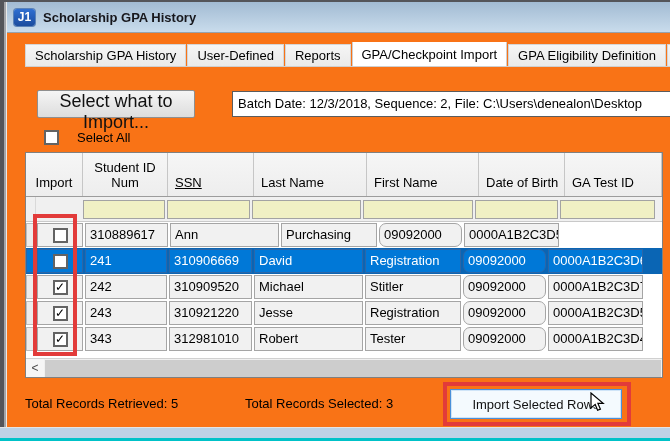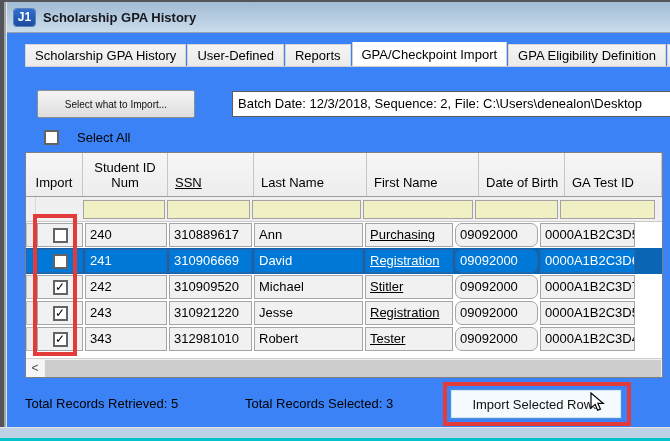--- a/index.html
+++ b/index.html
@@ -1,18 +1,18 @@
 <!DOCTYPE html>
 <html><head>
 <meta charset="utf-8">
 <style>
   * { margin:0; padding:0; box-sizing:border-box; }
   html,body { width:670px; height:441px; overflow:hidden; }
   body { font-family:"Liberation Sans", sans-serif; font-size:13px; color:#000; }
-  .screen { position:relative; width:670px; height:441px; background:#3b82f6; overflow:hidden; }
+  .screen { position:relative; width:670px; height:441px; background:#f97316; overflow:hidden; }
 
   
   .edge-left { position:absolute; left:0; top:0; width:7px; height:441px;
     background:linear-gradient(to right,#54555a 0 4px,#a3a4a8 4px 6px,#e9e9e9 6px 7px); z-index:30; }
   .edge-top { position:absolute; left:0; top:0; width:670px; height:2px; background:#54555a; z-index:31; }
   .edge-bottom-frame { position:absolute; left:0; top:427px; width:670px; height:11px;
     background:#bdd2e6; border-top:1px solid #e4e4e4; z-index:30; }
   .edge-teal { position:absolute; left:0; top:438px; width:670px; height:3px; background:#00c2c8; z-index:32; }
 
   
@@ -29,21 +29,21 @@
     display:flex; align-items:flex-end; border-bottom:1px solid #cfcfcf; overflow:hidden; }
   .tab { flex:0 0 auto; height:22px; padding:0 9px; display:flex; align-items:center;
     background:linear-gradient(#f5f5f5,#eaeaea); border:1px solid #d5d5d5; border-bottom:none;
     margin-right:1px; white-space:nowrap; cursor:default; }
   .tab.active { height:26px; background:#fff; position:relative; z-index:2; margin-bottom:-1px;
     border-color:#cfcfcf; }
 
   
   .btn-select { position:absolute; left:37px; top:90px; width:158px; height:28px;
     background:linear-gradient(#f5f5f5,#dddddd); border:1px solid #8f8f8f; border-radius:2px;
-    font-family:"Liberation Sans",sans-serif; font-size:10px; color:#111; }
+    font-family:"Liberation Sans",sans-serif; font-size:18px; color:#111; }
   .batch-box { position:absolute; left:232px; top:91px; width:445px; height:26px;
     background:#fff; border:1px solid #5c5c5c; padding:4px 5px; white-space:nowrap; overflow:hidden; }
 
   
   .select-all { position:absolute; left:44px; top:130px; display:flex; align-items:center; gap:18px; }
   .cbx { width:15px; height:15px; background:#fff; border:2px solid #636363; display:inline-flex;
     align-items:center; justify-content:center; font-size:12px; line-height:1; color:#000; }
 
   
   .grid { position:absolute; left:25px; top:152px; width:638px; height:226px;
@@ -63,21 +63,21 @@
     font-family:"Liberation Sans",sans-serif; font-size:13px; padding:0 3px; }
   .f-sid { width:82px; } .f-ssn { width:83px; } .f-first { width:109px; }
   .f-last { width:110px; } .f-dob { width:83px; } .f-ga { width:95px; }
 
   .grow { display:flex; height:26px; align-items:center; background:#fff; }
   .cell { height:24px; margin:1px 2px 1px 0; background:#f1f1f1; border:1px solid #a5a5a5;
     padding:3px 0 0 4px; white-space:nowrap; overflow:hidden; }
   .gutter { width:10px; margin-right:1px; padding:0; background:#ececec; border-color:#bdbdbd; }
   .c-import { width:46px; display:flex; align-items:center; justify-content:center; padding:0; }
   .c-sid { width:82px; } .c-ssn { width:83px; } .c-first { width:109px; }
-  .c-last { width:88px;text-decoration:underline; } .c-dob { width:83px;border-radius:7px; } .c-ga { width:95px; }
+  .c-last { width:96px; } .c-dob { width:83px;border-radius:7px; } .c-ga { width:95px; }
   .grow.selected { background:#0a65b4; }
   .grow.selected .cell { background:#0078d7; border-color:#2b66a8; color:#fff; }
   .grow.selected .gutter { background:#0078d7; }
   .grow.selected .cbx { color:#000; }
 
   .hscroll { position:absolute; left:0; bottom:0; width:100%; height:19px; background:#f0f0f0;
     border-top:1px solid #d0d0d0; display:flex; align-items:center; }
   .hs-arrow { width:18px; height:18px; display:flex; align-items:center; justify-content:center;
     color:#4a4a4a; font-size:12px; background:#f6f6f6; }
   .hs-track { flex:1; height:17px; margin:1px 1px; background:#cdcdcd; }
@@ -143,21 +143,20 @@
       <input class="fcell f-last" style="">
       <input class="fcell f-dob" style="">
       <input class="fcell f-ga" style="">
     </div>
 
     <div class="grow">
       <div class="cell gutter"></div>
       <div class="cell c-import">
           <span class="cbx"></span>
         </div>
-      <div class="cell c-sid">240</div>
       <div class="cell c-ssn">310889617</div>
       <div class="cell c-first">Ann</div>
       <div class="cell c-last">Purchasing</div>
       <div class="cell c-dob">09092000</div>
       <div class="cell c-ga">0000A1B2C3D5</div>
     </div>
 
     <div class="grow selected">
       <div class="cell gutter"></div>
       <div class="cell c-import">

